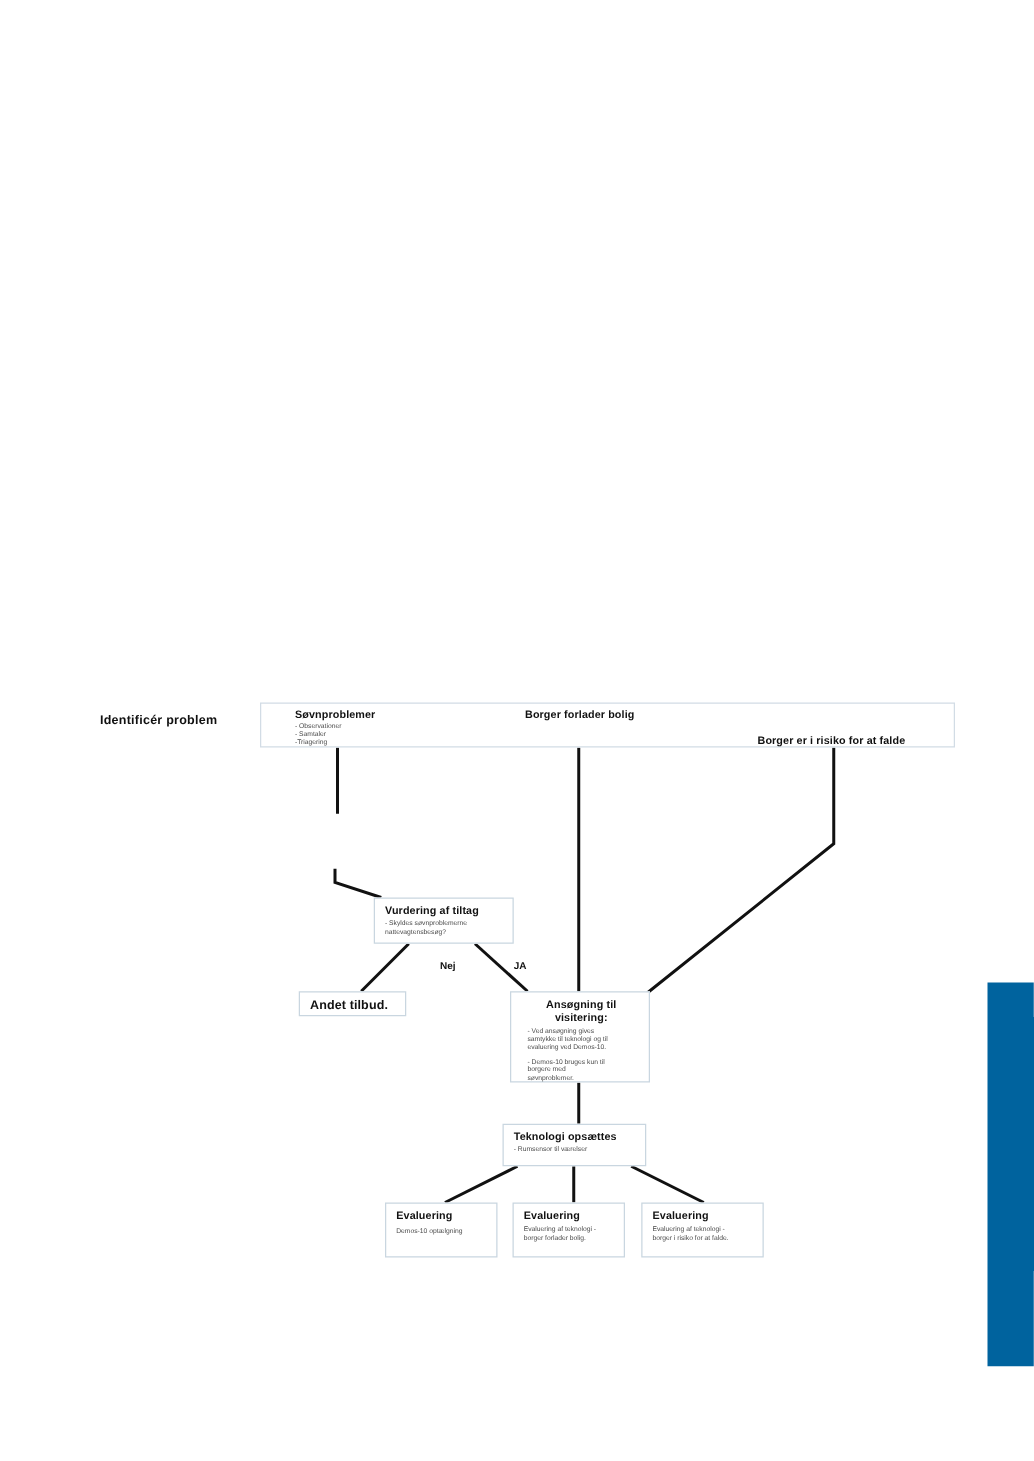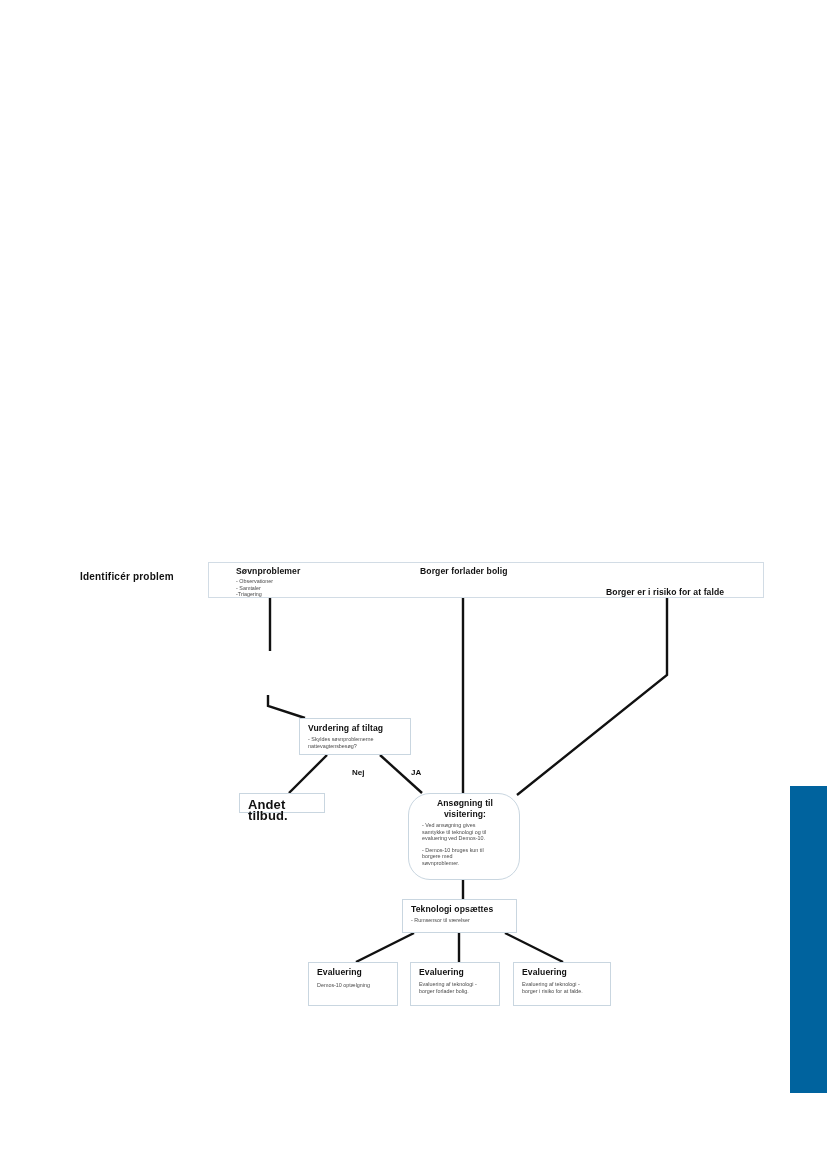--- a/index.html
+++ b/index.html
@@ -137,24 +137,24 @@
     <div class="node-body">
       <div>- Skyldes søvnproblemerne</div>
       <div>nattevagtensbesøg?</div>
     </div>
   </div>
 
   <div class="edge-label" style="left:352px;top:768px;">Nej</div>
   <div class="edge-label" style="left:379px;top:768px;margin-left:32px;">JA</div>
 
   <div class="node" style="left:239px;top:793px;width:86px;height:20px;padding-top:5px;">
-    <div class="node-title" style="font-size:13px;">Andet tilbud.</div>
+    <div class="node-title" style="font-size:10px;">Andet tilbud.</div>
   </div>
 
-  <div class="node" style="left:408px;top:793px;width:112px;height:87px;border-radius:22px;">
+  <div class="node" style="left:408px;top:793px;width:112px;height:73px;">
     <div class="node-title" style="text-align:center;">Ansøgning til visitering:</div>
     <div class="node-body" style="padding-left:5px;">
       <div>- Ved ansøgning gives</div>
       <div>samtykke til teknologi og til</div>
       <div>evaluering ved Demos-10.</div>
       <div class="gap"></div>
       <div>- Demos-10 bruges kun til</div>
       <div>borgere med</div>
       <div>søvnproblemer.</div>
     </div>

